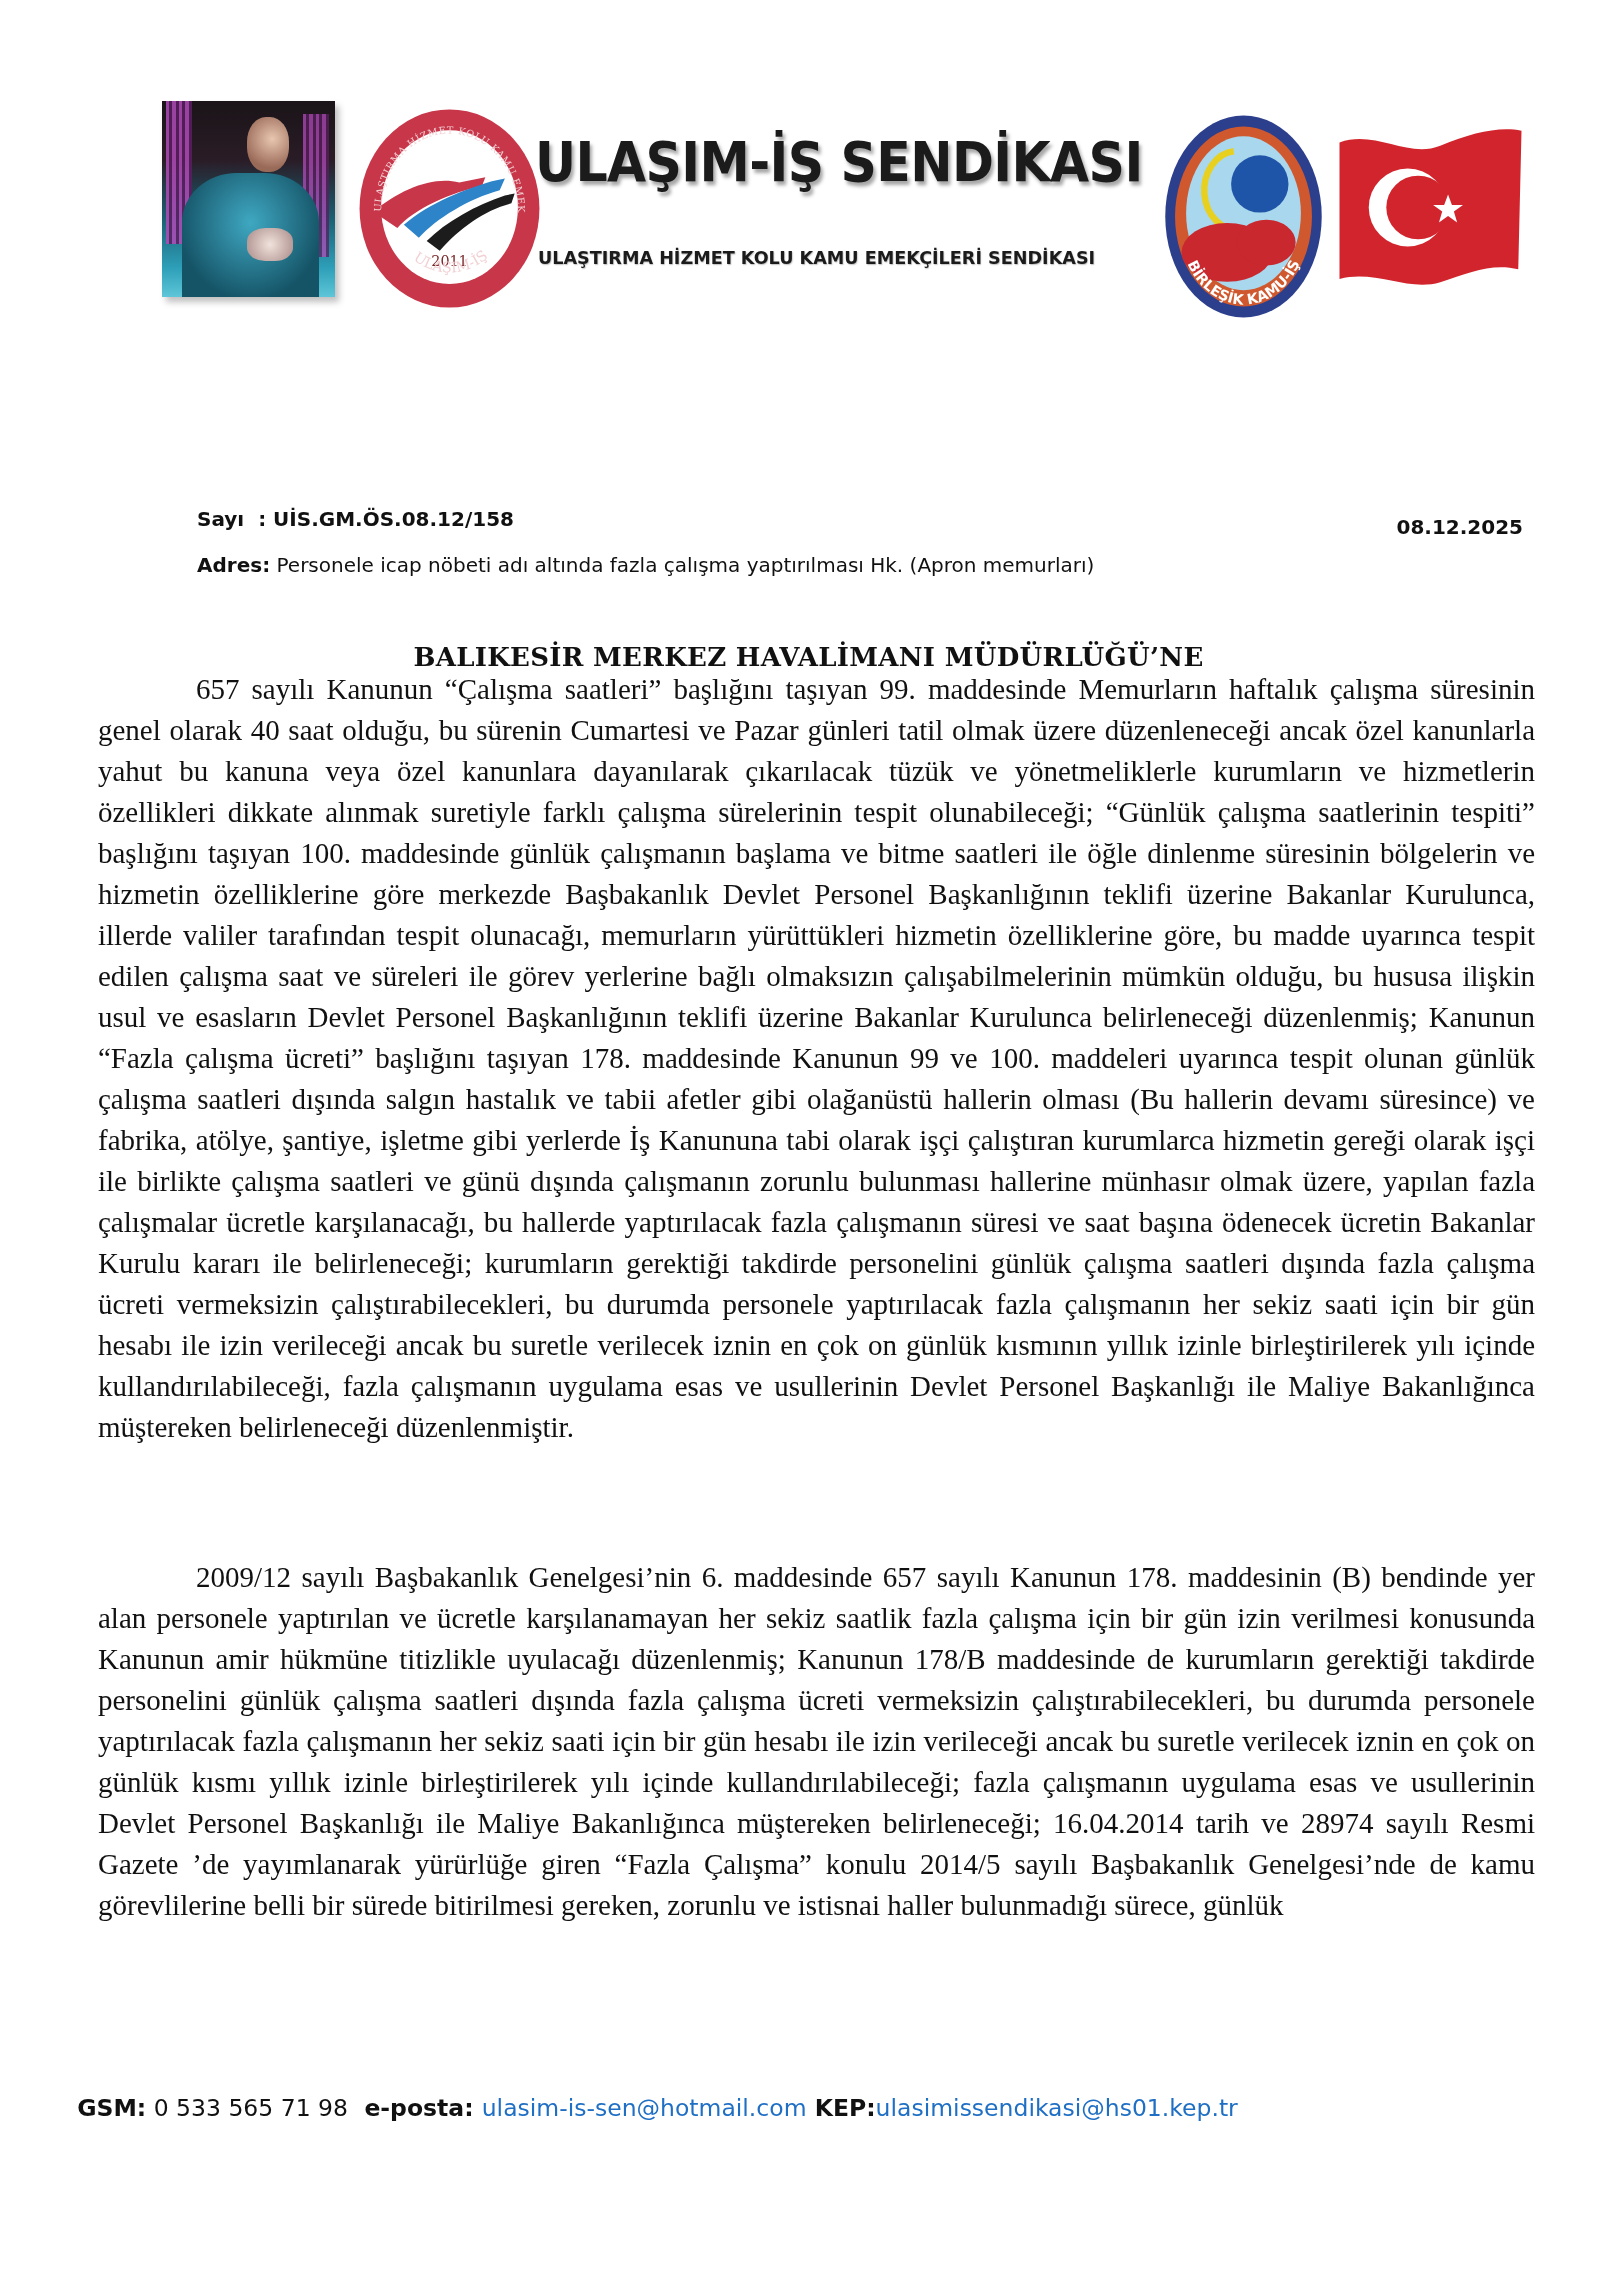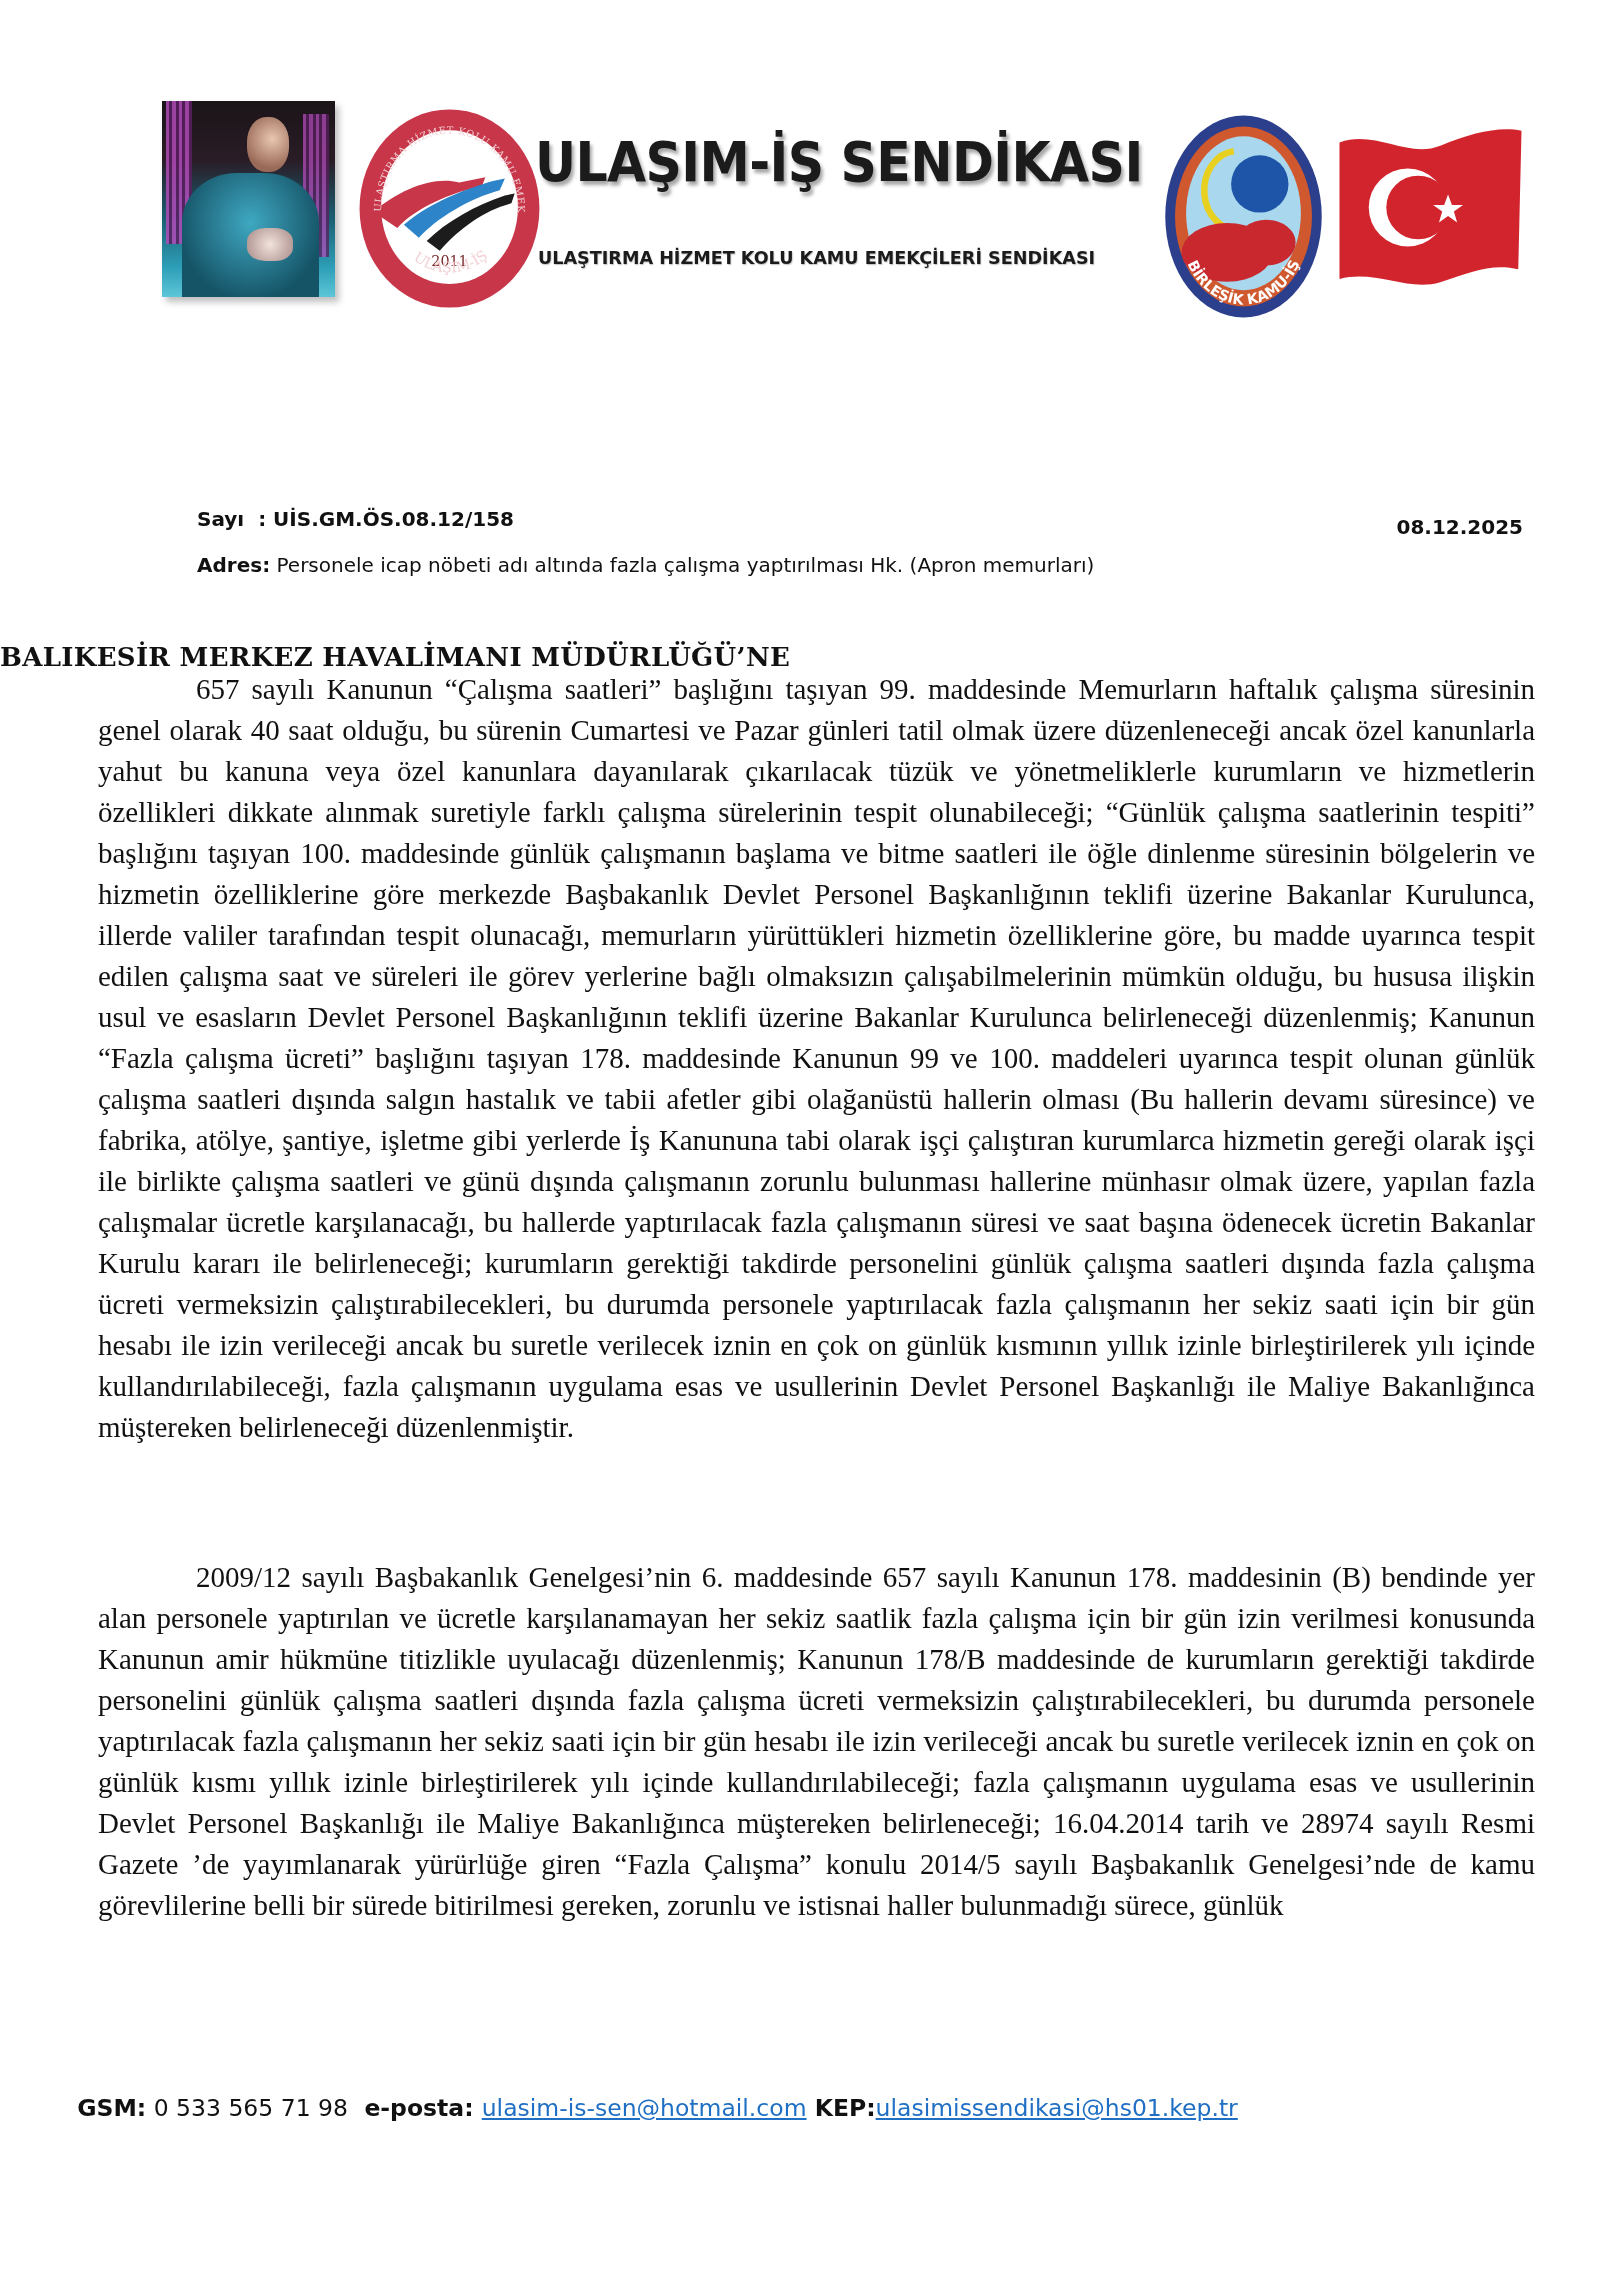--- a/index.html
+++ b/index.html
@@ -42,42 +42,42 @@
     }
 
     
     .meta { position: absolute; font-family: "DejaVu Sans", "Liberation Sans", sans-serif; font-size: 20px; white-space: nowrap; }
     .sayi { left: 197px; top: 507px; font-weight: bold; }
     .date { right: 94px; top: 515px; font-weight: bold; }
     .konu { left: 197px; top: 553px; }
     .konu .k-label { font-weight: bold; }
 
     .recipient {
-      position: absolute; left: 0; width: 1617px; top: 642px; text-align: left;
+      position: absolute; left: 0; width: 1617px; top: 642px; text-align: center;
       font-family: "DejaVu Serif", "Liberation Serif", serif; font-weight: bold; font-size: 26px;
       letter-spacing: 0.3px;
     }
 
     
     .body-text {
       position: absolute; left: 98px; width: 1437px;
       font-family: "Liberation Serif", "DejaVu Serif", serif; font-size: 29px; line-height: 41px;
       text-align: justify; text-indent: 98px; hyphens: none;
     }
     .p1 { top: 669px; font-family: Liberation Serif, serif; }
     .p2 { top: 1557px; }
 
     
     .footer {
       position: absolute; left: 72px; top: 2089px; font-family: "DejaVu Sans", "Liberation Sans", sans-serif;
       font-size: 23.5px; font-weight: bold; line-height: 39px; color: #111; white-space: nowrap;
     }
     .footer .line2 { padding-left: 5.2px; }
     .footer .num { font-weight: normal; }
-    .footer a { color: #1f6fc4; text-decoration: underline; font-weight: normal; }
+    .footer a { color: #1f6fc4; font-weight: normal; }
   </style>
 </head>
 <body>
 
 <div class="letterhead">
 
   <div class="portrait">
     <div class="curtain-l"></div>
     <div class="curtain-r"></div>
     <div class="body"></div>

